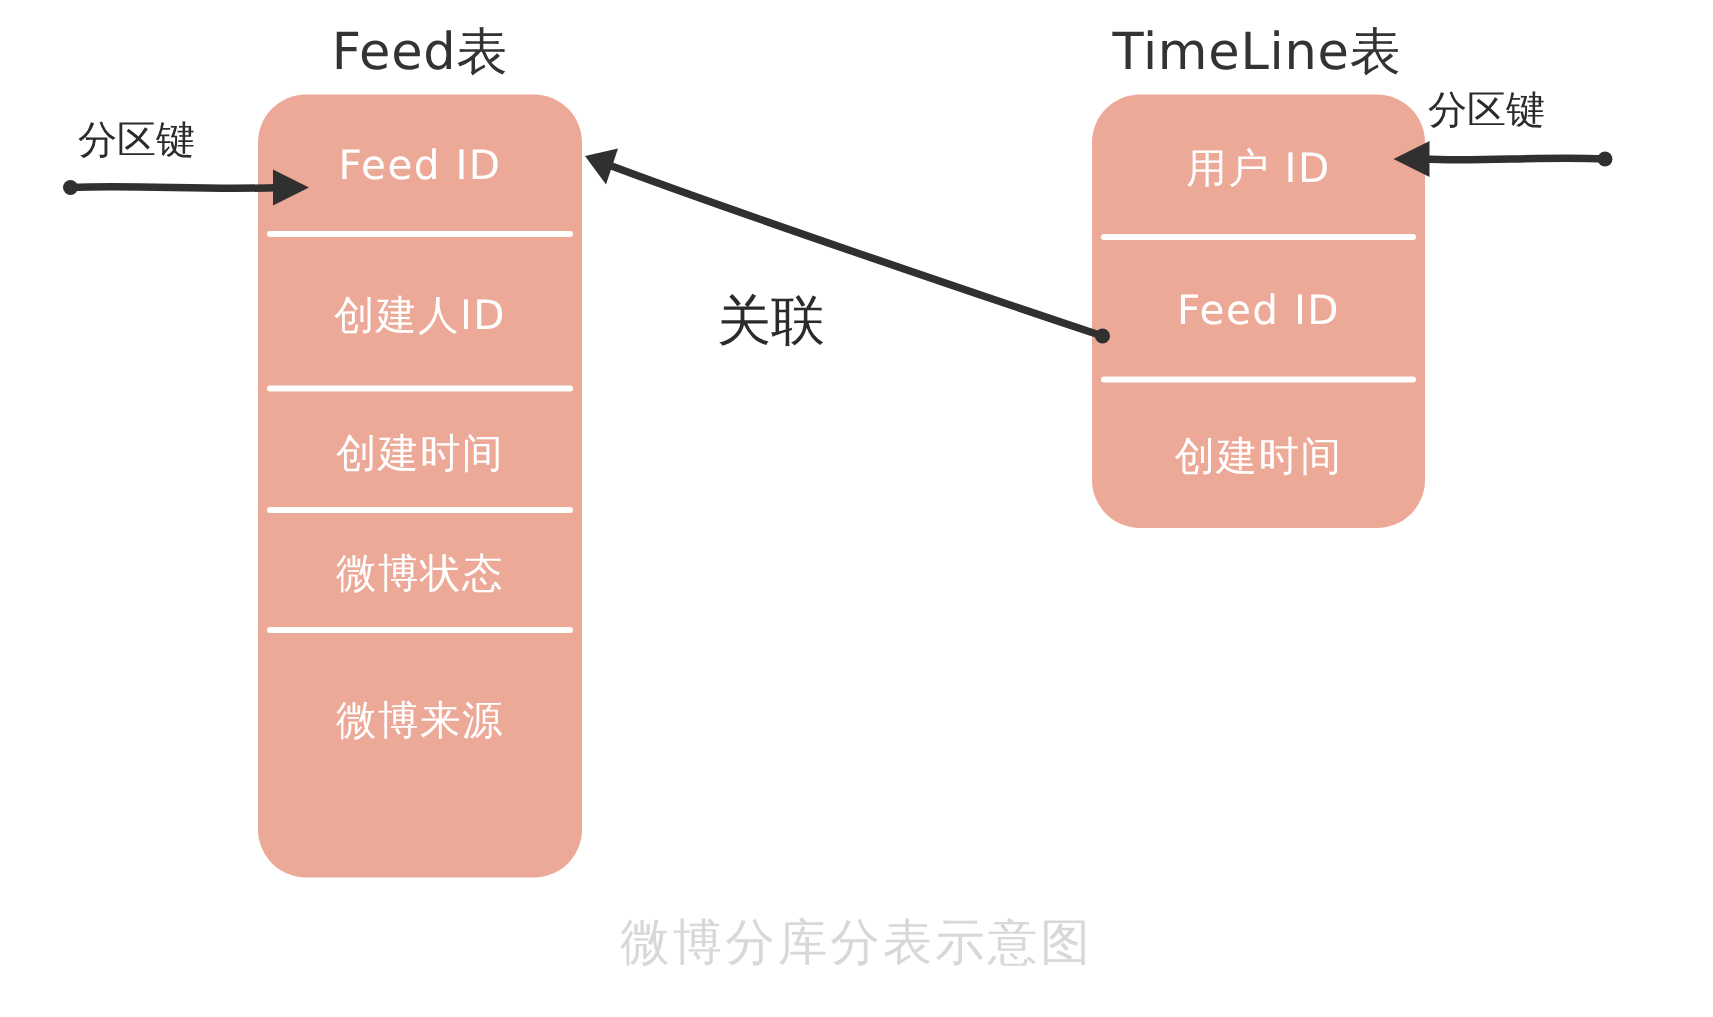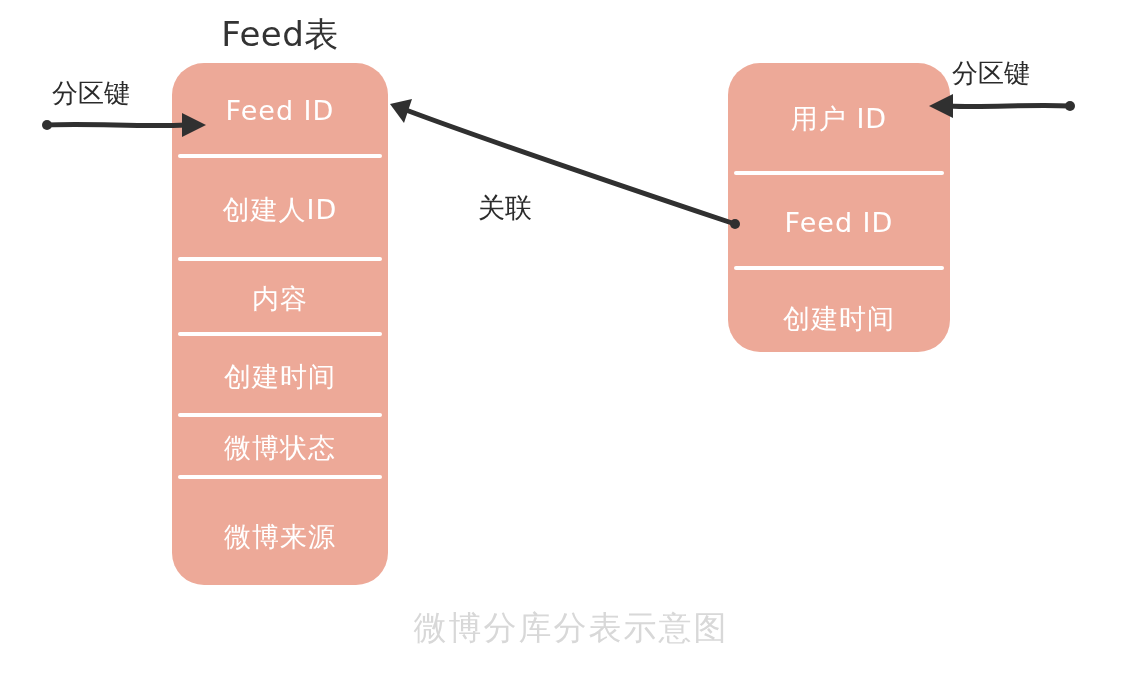--- a/index.html
+++ b/index.html
@@ -75,21 +75,21 @@
     font-family: "DejaVu Sans", "Liberation Sans", sans-serif;
   }
   #pk-left  { left: 52px;  top: 76px; }
   #pk-right { left: 952px; top: 56px; }
 
   #relation-label {
     position: absolute;
     left: 478px;
     top: 190px;
     color: #2b2b2b;
-    font-size: 27px;
+    font-size: 36px;
     font-weight: 500;
     white-space: nowrap;
     font-family: "DejaVu Sans", "Liberation Sans", sans-serif;
     text-align: center;
   }
 
   #caption {
     position: absolute;
     left: 0;
     top: 606px;
@@ -114,29 +114,29 @@
 </head>
 <body>
 
 <div id="canvas">
 
   <div class="table-title" id="feed-title">Feed表</div>
 
   <div class="table-box" id="feed-table">
     <div class="table-row" style="height:95px;">Feed ID</div>
     <div class="table-row" style="height:103px;">创建人ID</div>
-    <div class="table-row" style="height:75px;">内容</div>
     <div class="table-row" style="height:81px;">创建时间</div>
-    <div class="table-row" style="height:62px;">微博状态</div>
+    <div class="table-row" style="height:80px;">微博状态</div>
     <div class="table-row" style="height:116px;">微博来源</div>
   </div>
 
+  <div class="table-title" id="timeline-title">TimeLine表</div>
 
   <div class="table-box" id="timeline-table">
-    <div class="table-row" style="height:112px;">用户 ID</div>
+    <div class="table-row" style="height:97px;">用户 ID</div>
     <div class="table-row" style="height:95px;">Feed ID</div>
     <div class="table-row" style="height:97px;">创建时间</div>
   </div>
 
   <div class="pk-label" id="pk-left">分区键</div>
 
   <div class="pk-label" id="pk-right">分区键</div>
 
   <div id="relation-label">关联</div>
 

